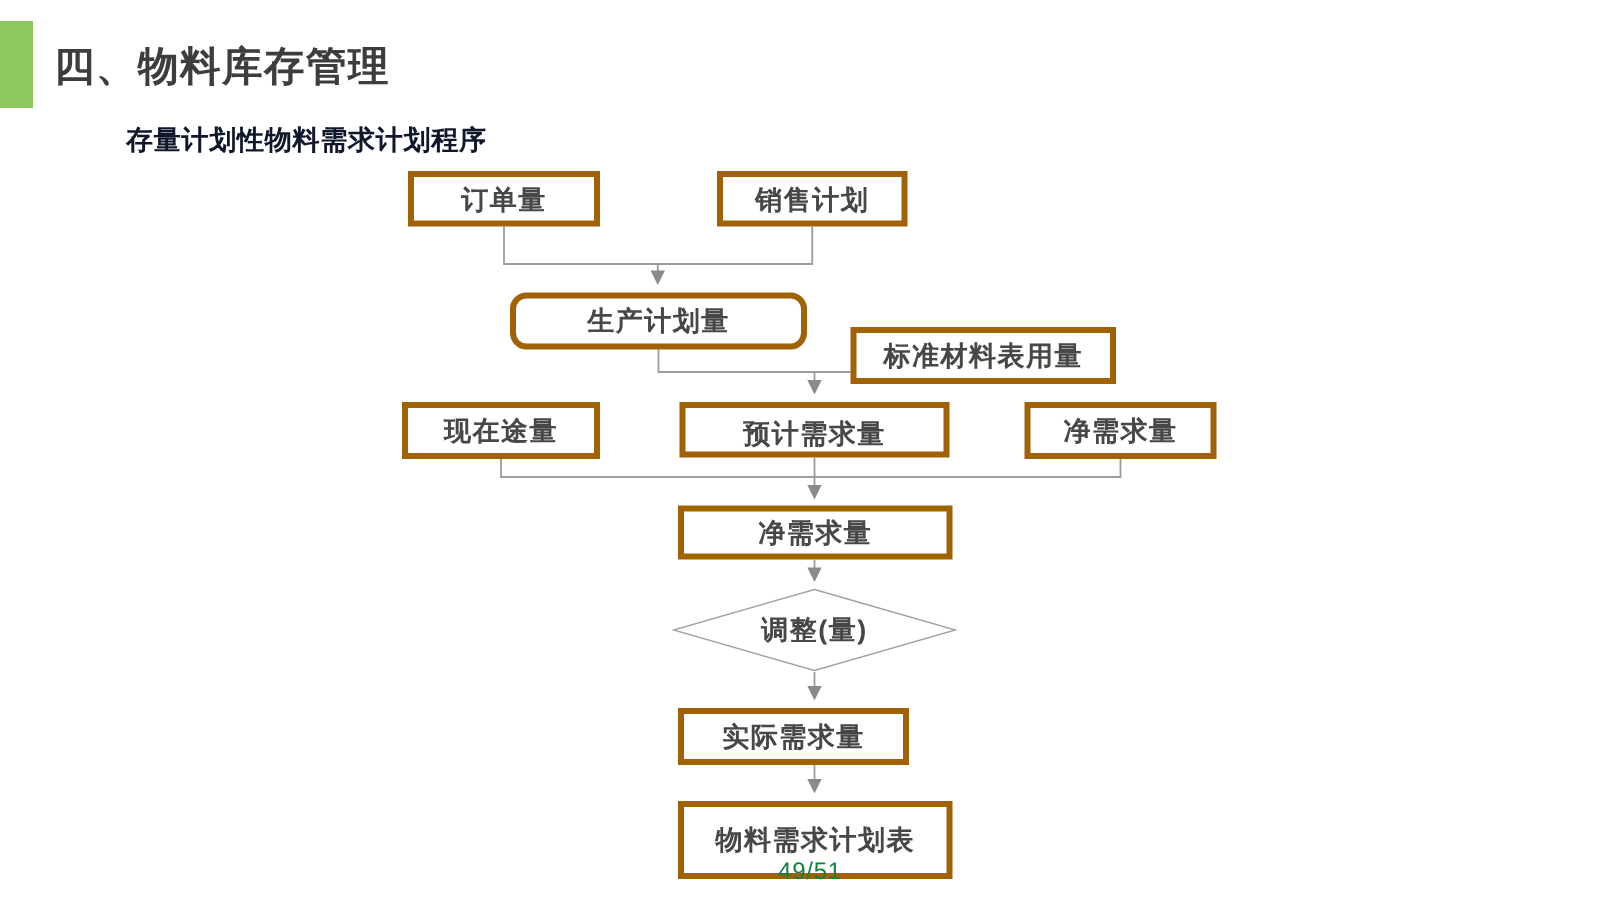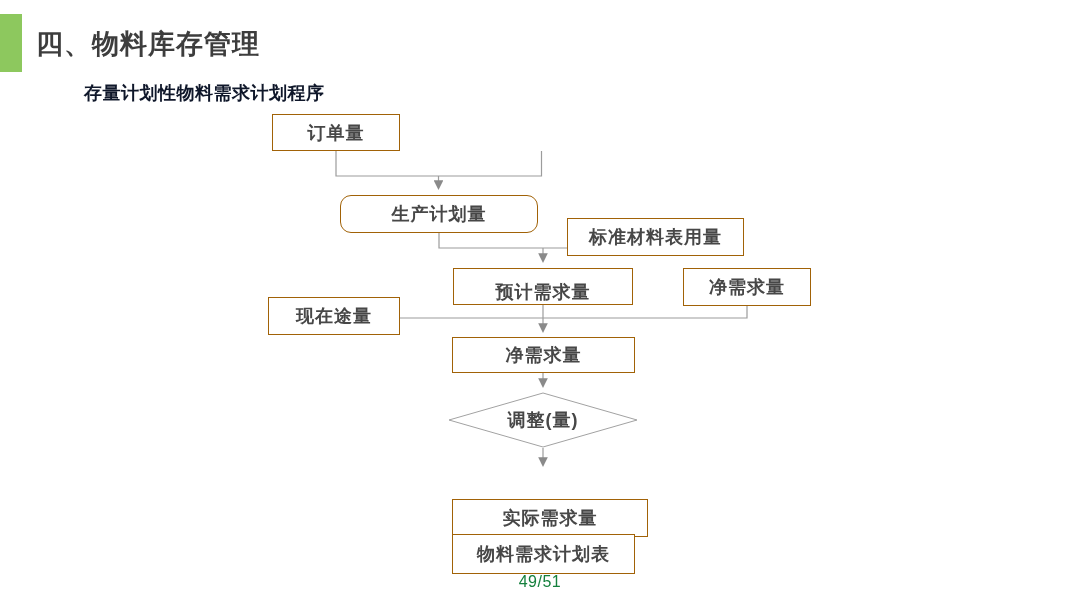--- a/index.html
+++ b/index.html
@@ -23,21 +23,21 @@
   }
   .subtitle {
     position:absolute; left:84px; top:81px;
     font-size:18px; font-weight:bold; color:#0f172a; letter-spacing:0.5px;
     white-space:nowrap;
   }
   .connectors { position:absolute; left:0; top:0; }
   .node {
     position:absolute;
     background:#ffffff;
-    border:1px solid #a16207;
+    border:4px solid #a16207;
     display:flex; align-items:center; justify-content:center;
     font-size:18px; font-weight:bold; color:#474747; letter-spacing:1px;
     white-space:nowrap;
   }
   .node.diamond { border:none; background:transparent; }
   .diamond-shape { position:absolute; left:0; top:0; width:100%; height:100%; }
   .node .node-label { position:relative; }
   .page-number {
     position:absolute; left:0; right:0; top:573px;
     text-align:center; font-size:16px; color:#15803d; letter-spacing:0.5px;
@@ -74,30 +74,33 @@
       <line x1="543" y1="448" x2="543" y2="465" marker-end="url(#arrow)"></line>
 
       <line x1="543" y1="510" x2="543" y2="527" marker-end="url(#arrow)"></line>
     </g>
   </svg>
 
   <div class="node" style="left:272px; top:114px; width:128px; height:37px;">
     <span class="node-label">订单量</span>
   </div>
 
+  <div class="node" style="left:478px; top:114px; width:127px; height:37px;">
+    <span class="node-label">销售计划</span>
+  </div>
 
   <div class="node" style="left:340px; top:195px; width:198px; height:38px;border-radius:11px;">
     <span class="node-label">生产计划量</span>
   </div>
 
   <div class="node" style="left:567px; top:194px; width:177px; height:38px;margin-top:24px;">
     <span class="node-label">标准材料表用量</span>
   </div>
 
-  <div class="node" style="left:268px; top:268px; width:132px; height:38px;margin-top:29px;">
+  <div class="node" style="left:268px; top:268px; width:132px; height:38px;">
     <span class="node-label">现在途量</span>
   </div>
 
   <div class="node" style="left:453px; top:268px; width:180px; height:37px;align-items:flex-end;">
     <span class="node-label">预计需求量</span>
   </div>
 
   <div class="node" style="left:683px; top:268px; width:128px; height:38px;">
     <span class="node-label">净需求量</span>
   </div>
@@ -106,23 +109,23 @@
     <svg class="diamond-shape" viewBox="0 0 190 56" preserveAspectRatio="none">
       <polygon points="95,1 189,28 95,55 1,28" fill="#ffffff" stroke="#a2a2a2" stroke-width="1"></polygon>
     </svg>
     <span class="node-label">调整(量)</span>
   </div>
 
   <div class="node" style="left:452px; top:337px; width:183px; height:36px;">
     <span class="node-label">净需求量</span>
   </div>
 
-  <div class="node" style="left:452px; top:472px; width:196px; height:38px;margin-top:27px;">
+  <div class="node" style="left:452px; top:472px; width:154px; height:38px;">
     <span class="node-label">实际需求量</span>
   </div>
 
-  <div class="node" style="left:452px; top:534px; width:183px; height:40px;">
+  <div class="node" style="left:452px; top:534px; width:183px; height:52px;">
     <span class="node-label">物料需求计划表</span>
   </div>
 
   <div class="page-number">49/51</div>
 
 </div>
 
 </body></html>

